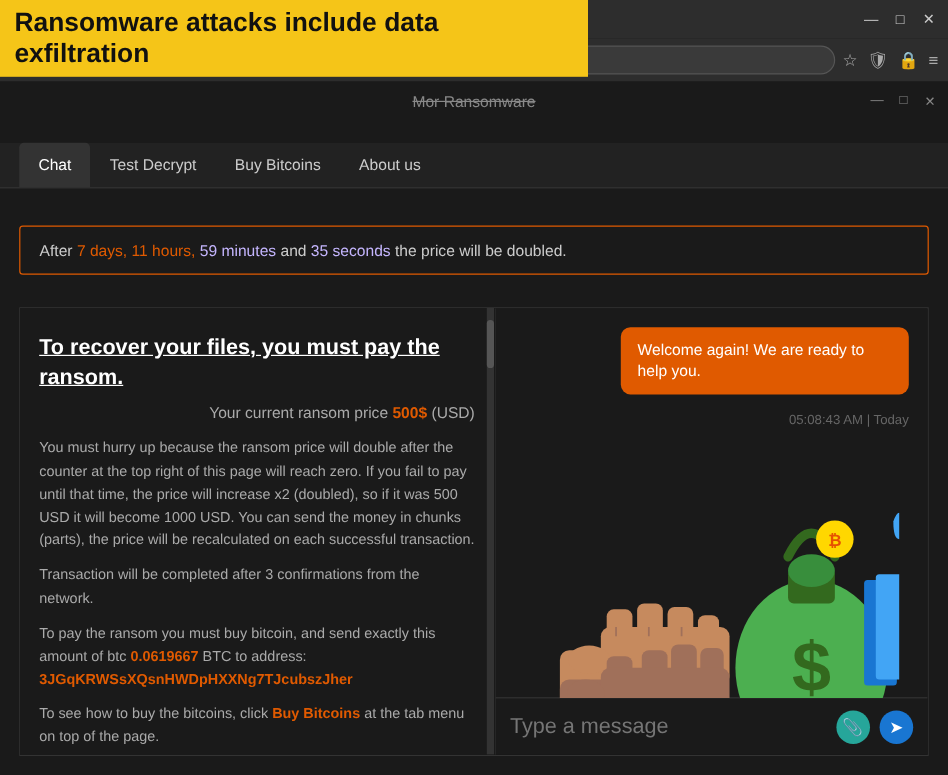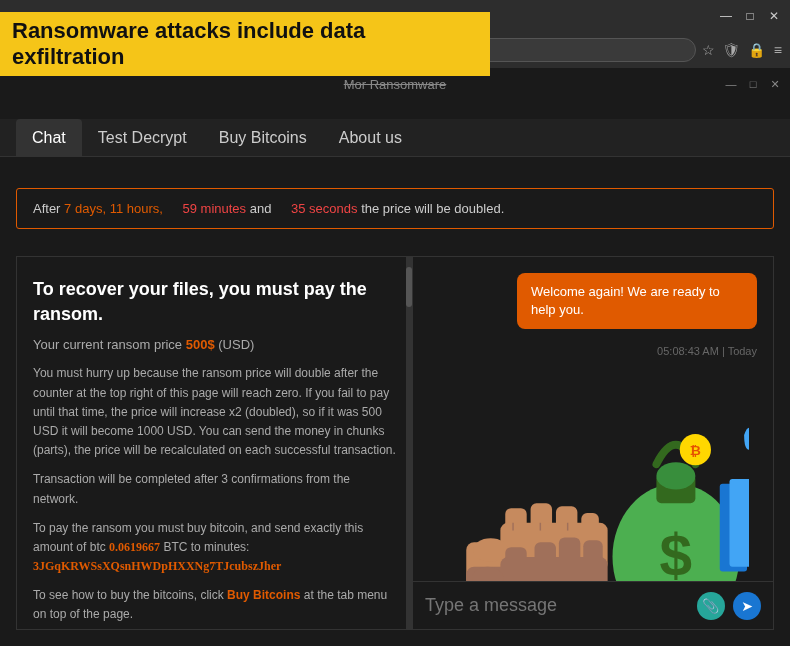--- a/index.html
+++ b/index.html
@@ -79,21 +79,21 @@
       display: flex;
       gap: 8px;
       align-items: center;
       color: #aaa;
       font-size: 14px;
     }
 
     
     .banner-overlay {
       position: absolute;
-      top: 12px;
+      top: 0;
       left: 0;
       z-index: 10;
       background: #f5c518;
       padding: 6px 12px;
       max-width: 490px;
     }
     .banner-overlay span {
       font-size: 22px;
       font-weight: 700;
       color: #111;
@@ -148,21 +148,21 @@
       display: flex;
       align-items: center;
       padding: 0 16px;
       border-bottom: 1px solid #333;
       height: 38px;
       flex-shrink: 0;
     }
     .nav-tab {
       padding: 0 16px;
       color: #ccc;
-      font-size: 16px;
+      font-size: 13px;
       cursor: pointer;
       border-radius: 4px 4px 0 0;
       height: 100%;
       display: flex;
       align-items: center;
     }
     .nav-tab.active {
       background: #333;
       color: #fff;
     }
@@ -180,21 +180,21 @@
       color: #e05a00;
       font-size: 18px;
       font-weight: 600;
       margin-bottom: 6px;
     }
     .price-desc {
       color: #ccc;
       font-size: 13px;
     }
     .price-highlight-red { color: #e05a00; }
-    .price-highlight-blue { color: #ef4444; margin-left: 16px; }
+    .price-highlight-blue { color: #c4b5fd; }
 
     
     .body-area {
       flex: 1;
       display: flex;
       margin: 0 16px 16px;
       gap: 0;
       overflow: hidden;
       border: 1px solid #333;
       background: #111;
@@ -227,40 +227,41 @@
       position: absolute;
       top: 10px;
     }
 
     .ransom-title {
       color: #fff;
       font-size: 18px;
       font-weight: 600;
       margin-bottom: 10px;
       line-height: 1.4;
+      text-decoration: underline;
     }
     .ransom-price {
       color: #aaa;
       font-size: 13px;
       margin-bottom: 12px;
+      text-align: right;
     }
     .ransom-price-amount {
       color: #e05a00;
       font-weight: 600;
     }
     .ransom-body {
       color: #aaa;
       font-size: 12px;
       line-height: 1.6;
       margin-bottom: 10px;
     }
     .btc-address {
       color: #e05a00;
       font-weight: 600;
-      font-family: Liberation Serif, serif;
     }
     .buy-bitcoins-link {
       color: #e05a00;
       font-weight: 700;
     }
 
     
     .right-panel {
       width: 360px;
       background: #1a1a1a;
@@ -423,21 +424,21 @@
 
         <div class="ransom-title">To recover your files, you must pay the ransom.</div>
 
         <div class="ransom-price">
           <span>Your current ransom price </span><span class="ransom-price-amount">500$</span><span> (USD)</span>
         </div>
 
         <div class="ransom-body">You must hurry up because the ransom price will double after the counter at the top right of this page will reach zero. If you fail to pay until that time, the price will increase x2 (doubled), so if it was 500 USD it will become 1000 USD. You can send the money in chunks (parts), the price will be recalculated on each successful transaction.</div>
         <div class="ransom-body">Transaction will be completed after 3 confirmations from the network.</div>
         <div class="ransom-body">
-          <span>To pay the ransom you must buy bitcoin, and send exactly this amount of btc </span><span class="btc-address">0.0619667</span><span> BTC to minutes:</span><br>
+          <span>To pay the ransom you must buy bitcoin, and send exactly this amount of btc </span><span class="btc-address">0.0619667</span><span> BTC to address:</span><br>
           <span class="btc-address">3JGqKRWSsXQsnHWDpHXXNg7TJcubszJher</span>
         </div>
         <div class="ransom-body">
           <span>To see how to buy the bitcoins, click </span><span class="buy-bitcoins-link">Buy Bitcoins</span><span> at the tab menu on top of the page.</span>
         </div>
       </div>
 
       <div class="right-panel">
         <div class="chat-messages">
 

